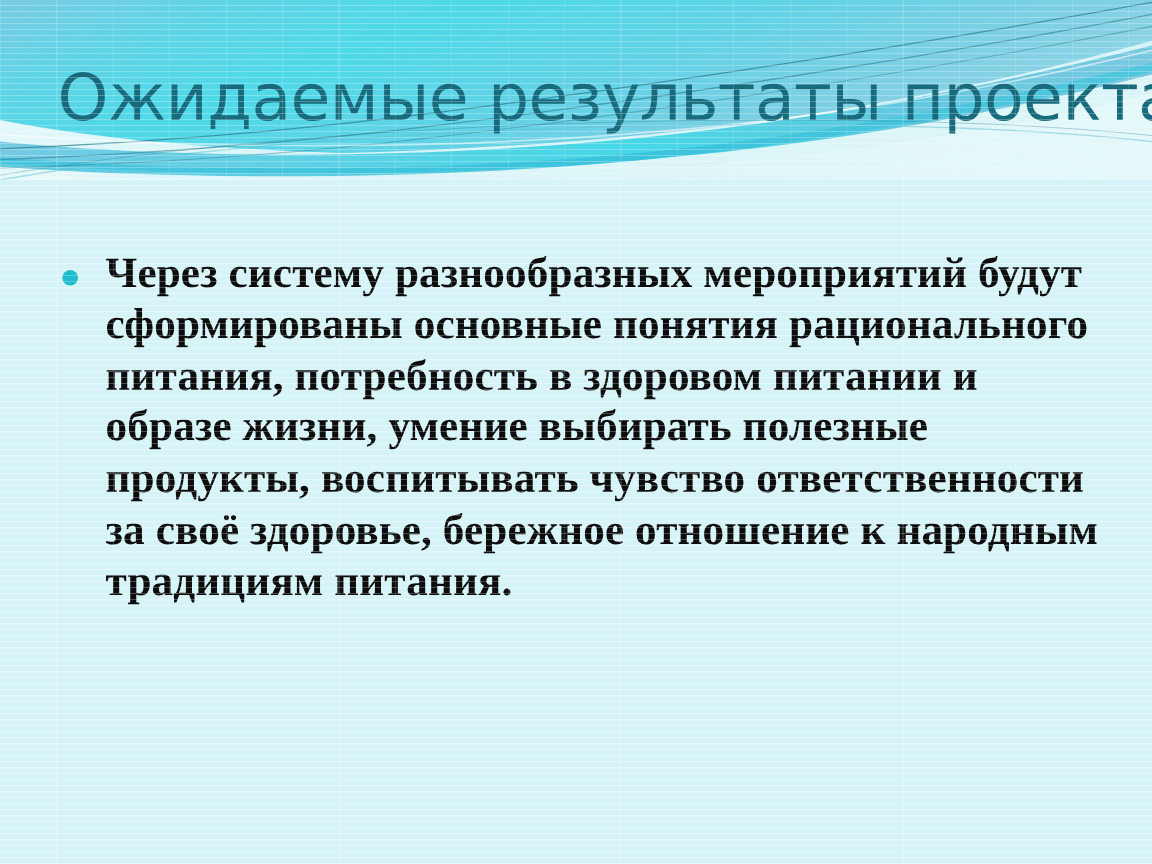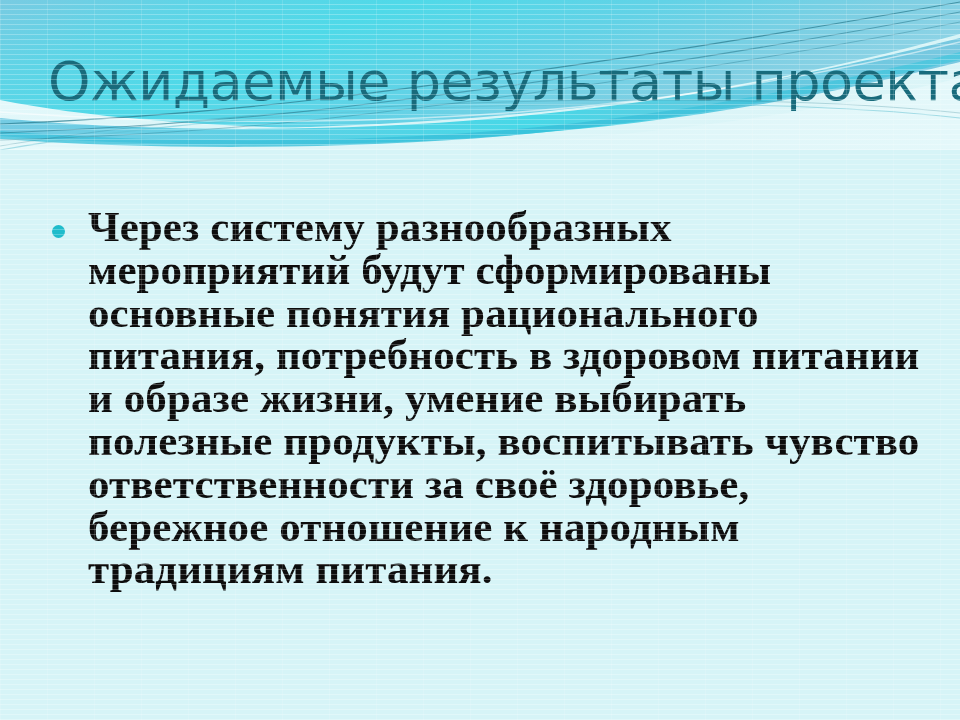--- a/index.html
+++ b/index.html
@@ -74,21 +74,21 @@
     height: 13px;
     margin-top: 19px;
     margin-right: 23px;
     border-radius: 50%;
     background: #1FBCCB;
   }
   .bullet-text {
     flex: 1 1 auto;
     font-family: "Liberation Serif", "DejaVu Serif", serif;
     font-weight: bold;
-    font-size: 43px;
+    font-size: 36px;
     line-height: 42.8px;
     color: #0d0d0d;
     text-align: left;
     letter-spacing: 0.1px;
   }
 </style>
 </head>
 <body>
 
 <div class="slide">

